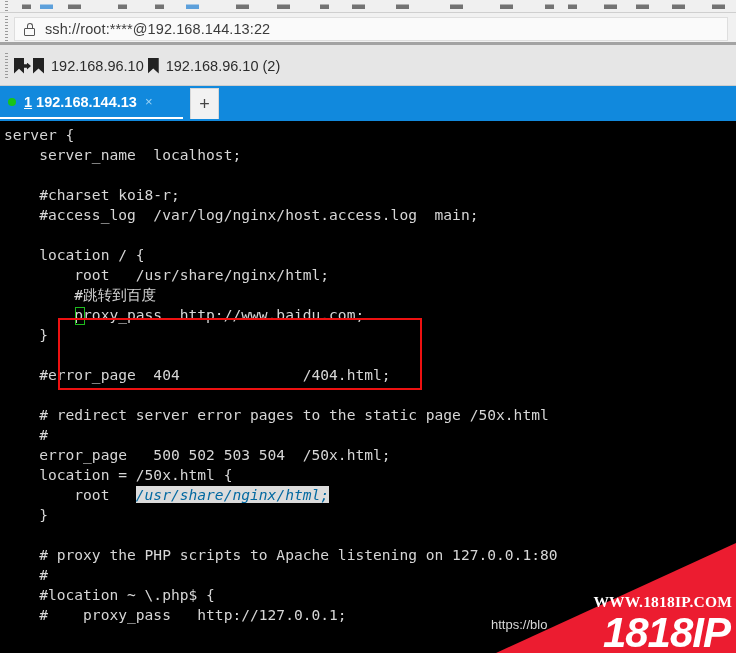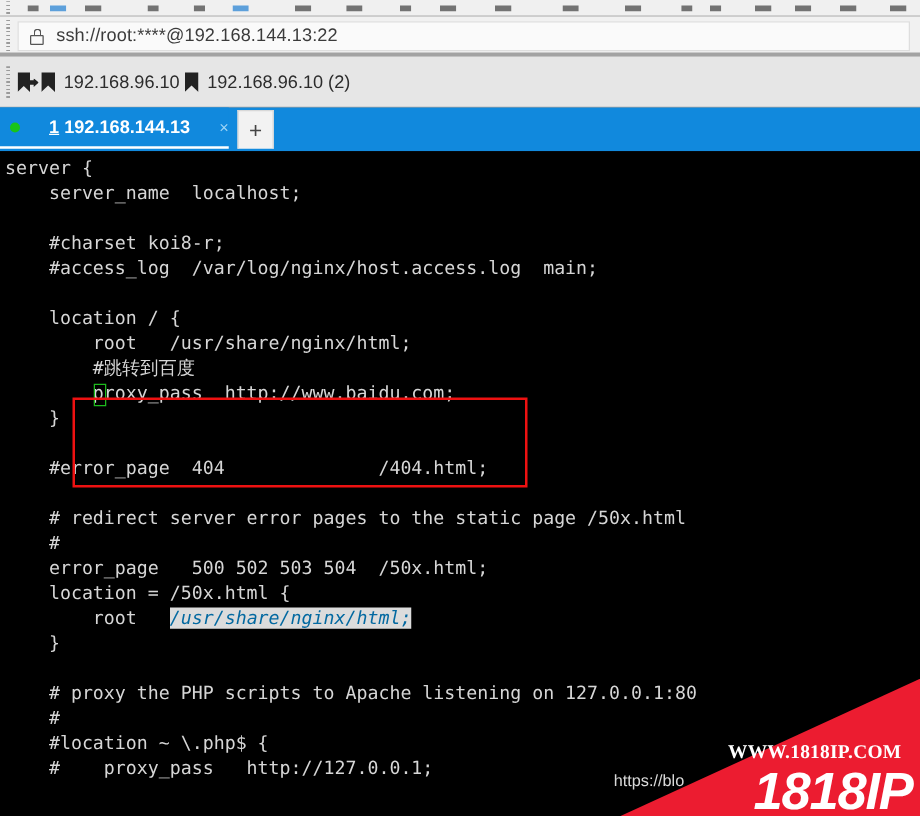--- a/index.html
+++ b/index.html
@@ -145,21 +145,20 @@
   }
   .tab {
     position: absolute;
     left: 0; top: 0;
     height: 33px;
     width: 183px;
     background: #1189dd;
     display: flex; align-items: center;
     padding-left: 8px;
     border-bottom: 2px solid #ffffff;
-    justify-content: space-between;
   }
   .tab .dot {
     width: 8px; height: 8px;
     border-radius: 50%;
     background: #19c419;
     flex: 0 0 auto;
     margin-right: 8px;
   }
   .tab .title {
     font-size: 14.5px;
@@ -239,21 +238,21 @@
   .watermark .tri {
     position: absolute;
     right: 0; bottom: 0;
     width: 240px; height: 110px;
     background: #ec1c30;
     -webkit-clip-path: polygon(100% 0, 100% 100%, 0 100%);
     clip-path: polygon(100% 0, 100% 100%, 0 100%);
   }
   .watermark .wm-top {
     position: absolute;
-    right: 15px; bottom: 42px;
+    right: 4px; bottom: 42px;
     font-family: "Liberation Serif", serif;
     font-weight: bold;
     font-size: 15.5px;
     color: #ffffff;
     letter-spacing: .2px;
     white-space: nowrap;
   }
   .watermark .wm-big {
     position: absolute;
     right: 6px; bottom: -4px;

